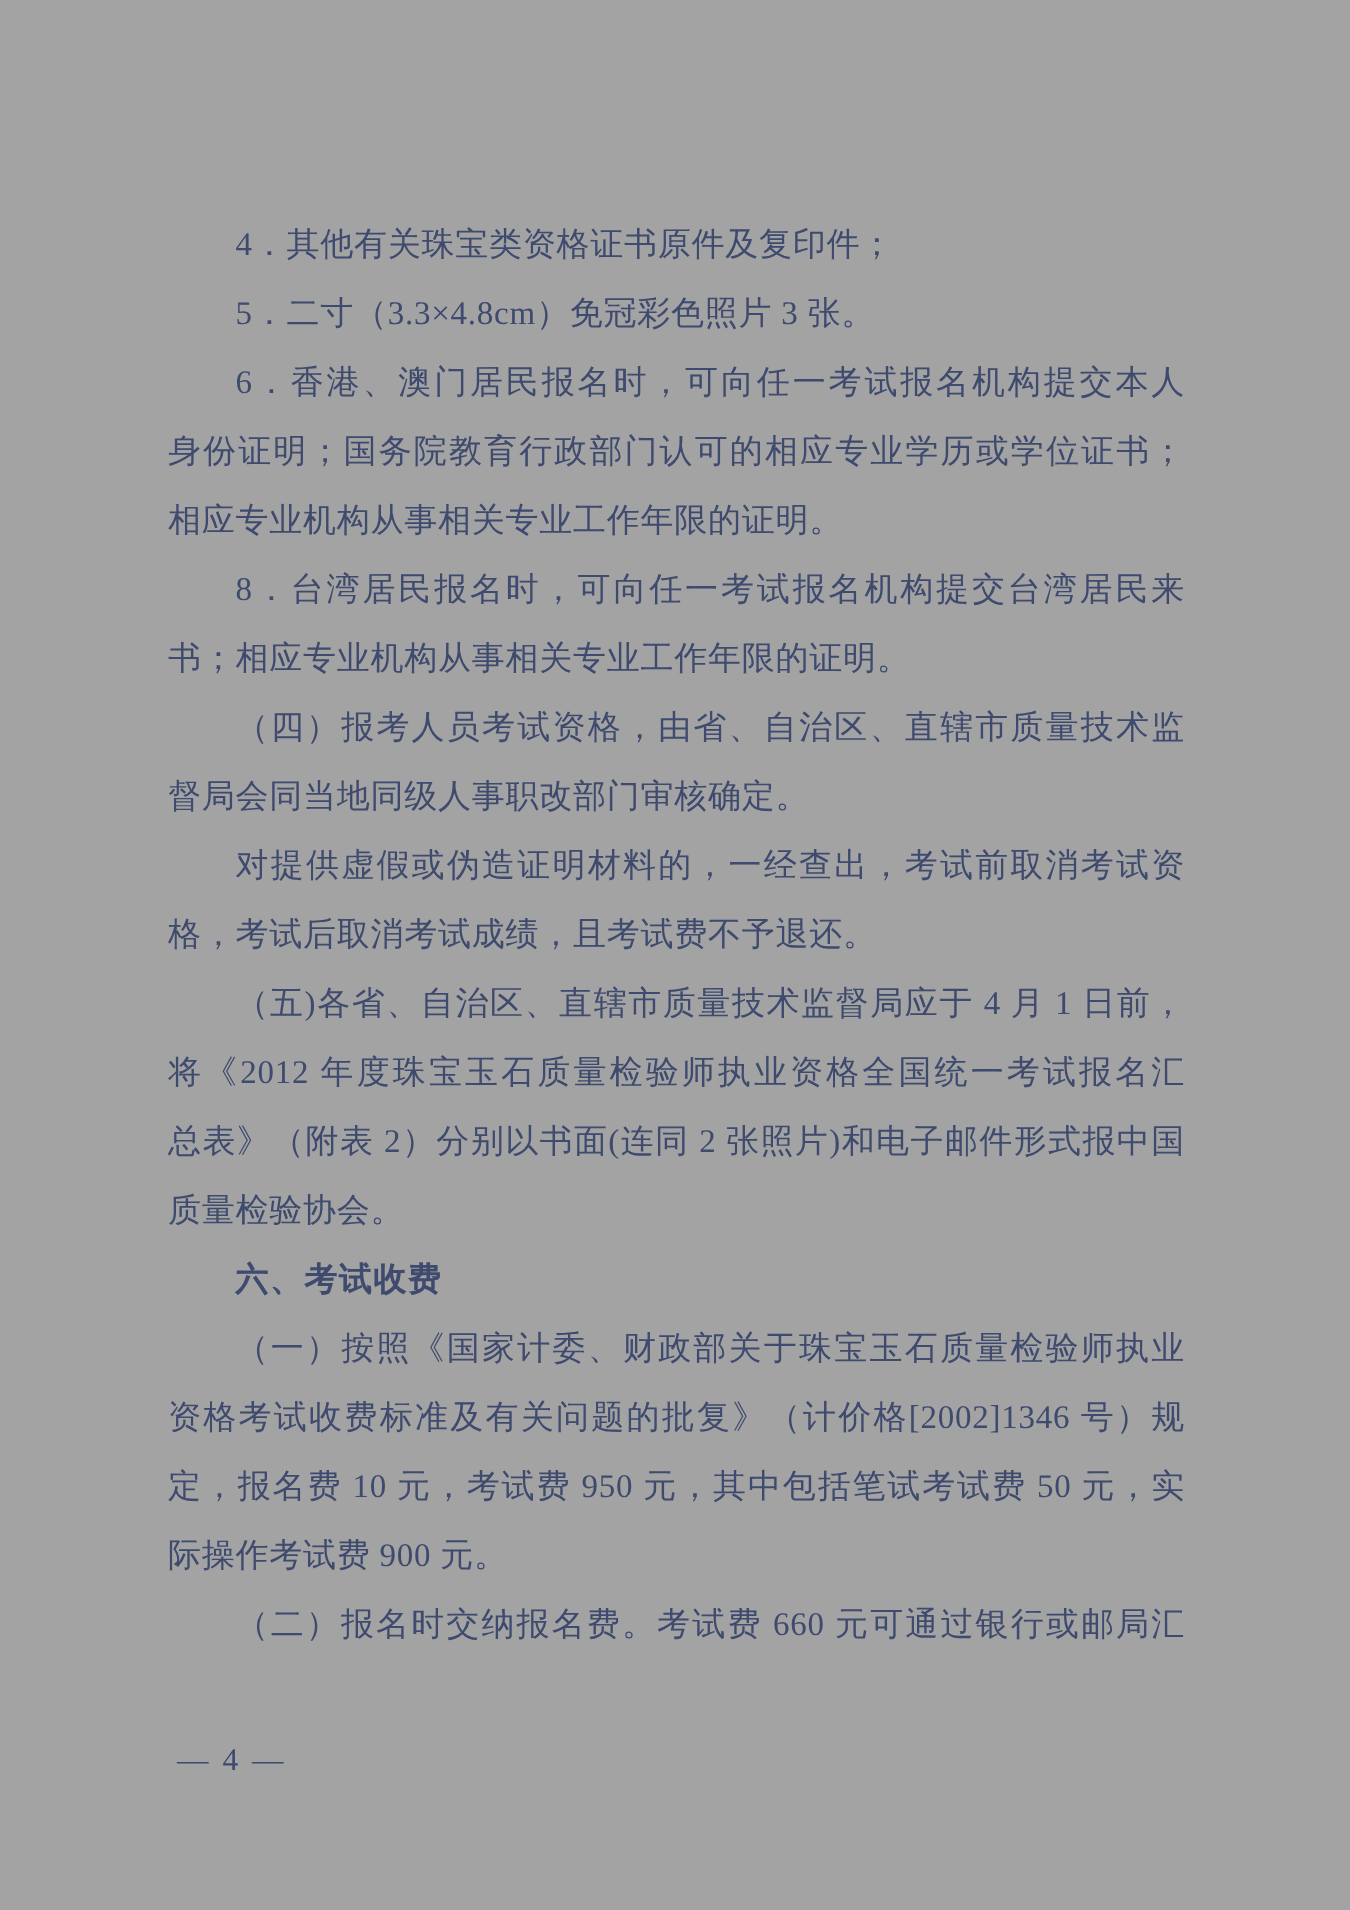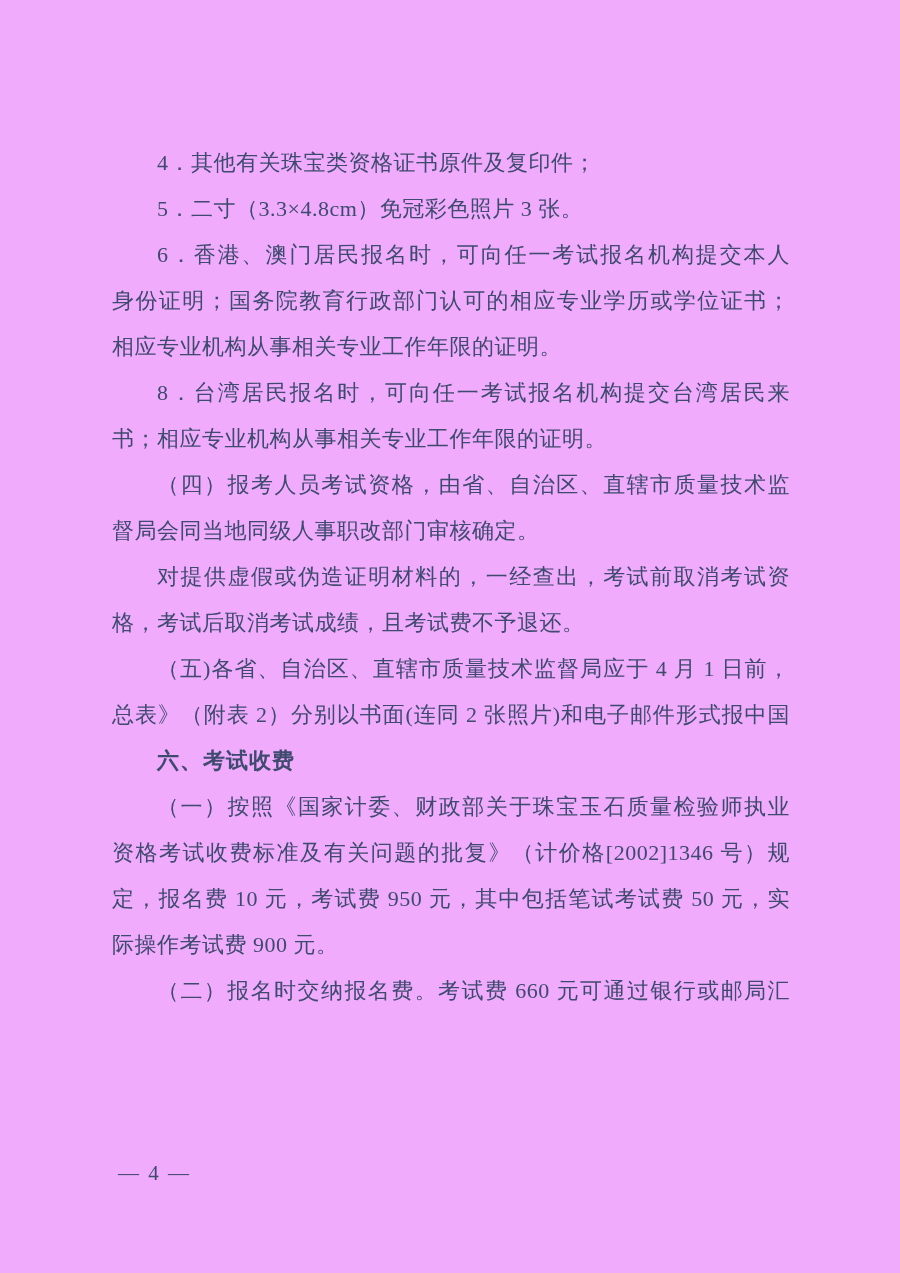--- a/index.html
+++ b/index.html
@@ -11,21 +11,21 @@
     width: 900px;
     height: 1273px;
     position: relative;
     overflow: hidden;
     font-family: "Liberation Serif", "DejaVu Serif", serif;
   }
   .page {
     position: absolute;
     left: 0; top: 0;
     width: 900px; height: 1273px;
-    background: #f0abfc;
+    background: #a3a3a3;
   }
   .text-block {
     position: absolute;
     left: 112px;
     top: 140px;
     width: 678px;
     color: #3e4a6e;
     font-size: 22px;
   }
   .line {
@@ -69,21 +69,23 @@
     <div class="line indent just">6．香港、澳门居民报名时，可向任一考试报名机构提交本人</div>
     <div class="line just">身份证明；国务院教育行政部门认可的相应专业学历或学位证书；</div>
     <div class="line">相应专业机构从事相关专业工作年限的证明。</div>
     <div class="line indent just">8．台湾居民报名时，可向任一考试报名机构提交台湾居民来</div>
     <div class="line">书；相应专业机构从事相关专业工作年限的证明。</div>
     <div class="line indent just">（四）报考人员考试资格，由省、自治区、直辖市质量技术监</div>
     <div class="line">督局会同当地同级人事职改部门审核确定。</div>
     <div class="line indent just">对提供虚假或伪造证明材料的，一经查出，考试前取消考试资</div>
     <div class="line">格，考试后取消考试成绩，且考试费不予退还。</div>
     <div class="line indent just">（五)各省、自治区、直辖市质量技术监督局应于 4 月 1 日前，</div>
+    <div class="line just">将《2012 年度珠宝玉石质量检验师执业资格全国统一考试报名汇</div>
     <div class="line just">总表》（附表 2）分别以书面(连同 2 张照片)和电子邮件形式报中国</div>
+    <div class="line">质量检验协会。</div>
     <div class="line indent heading">六、考试收费</div>
     <div class="line indent just">（一）按照《国家计委、财政部关于珠宝玉石质量检验师执业</div>
     <div class="line just">资格考试收费标准及有关问题的批复》（计价格[2002]1346 号）规</div>
     <div class="line just">定，报名费 10 元，考试费 950 元，其中包括笔试考试费 50 元，实</div>
     <div class="line">际操作考试费 900 元。</div>
     <div class="line indent just">（二）报名时交纳报名费。考试费 660 元可通过银行或邮局汇</div>
   </div>
 
   <div class="footer">— 4 —</div>
 </div>

